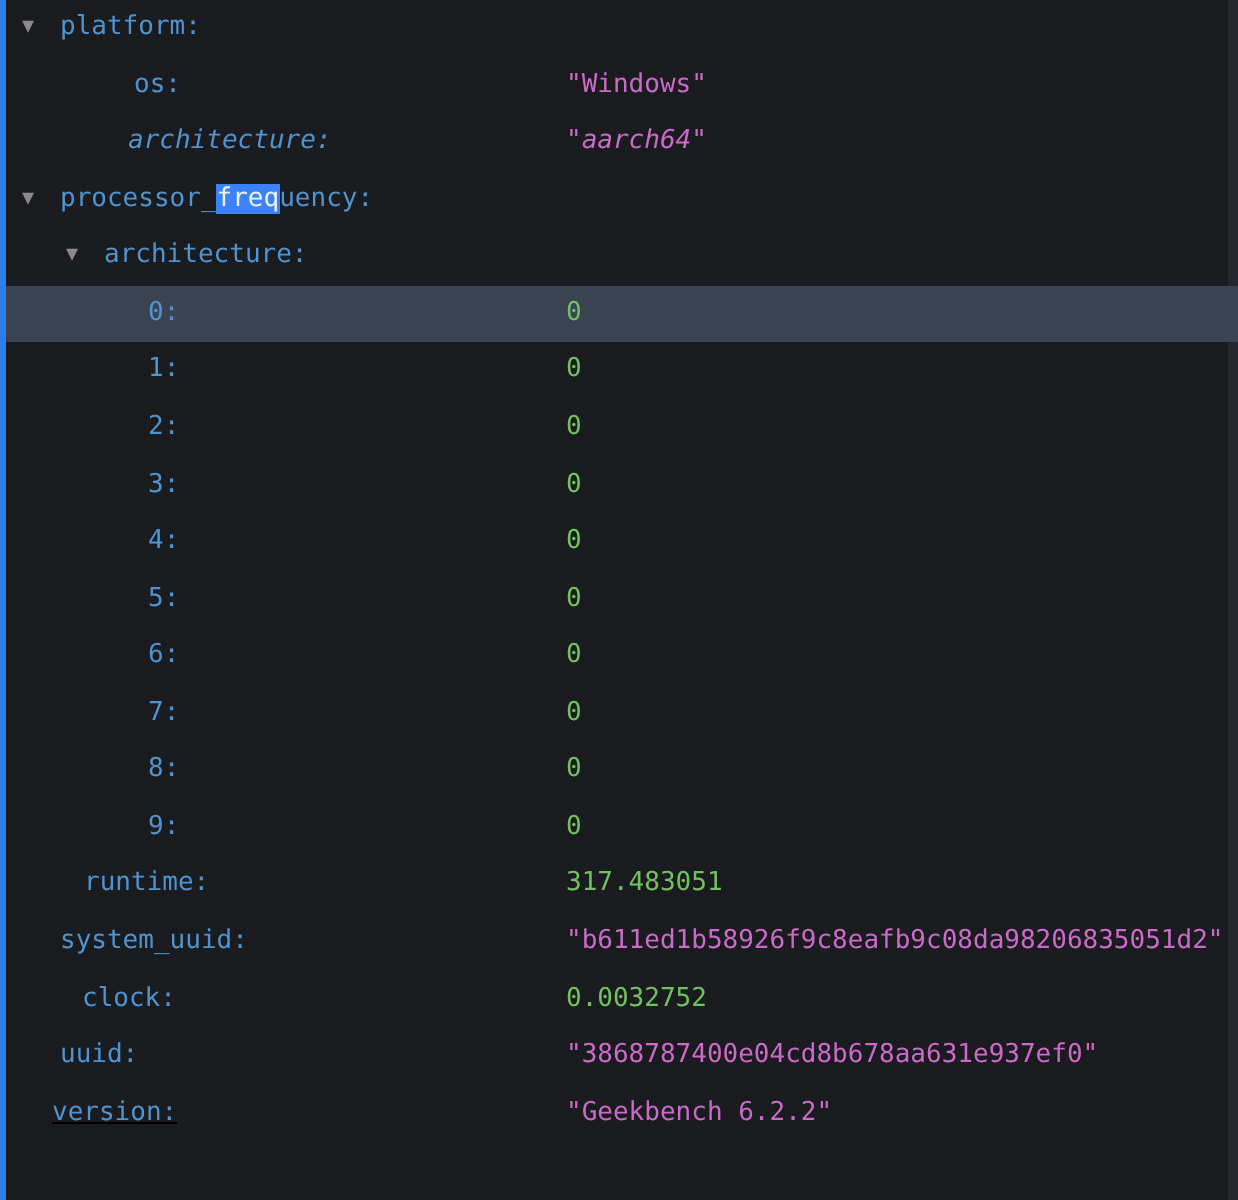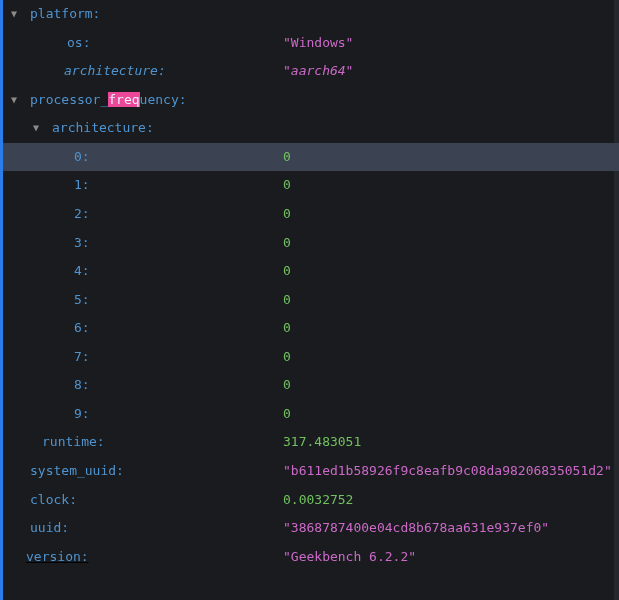--- a/index.html
+++ b/index.html
@@ -65,21 +65,21 @@
     cursor: default;
     user-select: none;
   }
   .twisty.hidden-twisty {
     visibility: hidden;
   }
   .key {
     color: #4f94d0;
   }
   .key .match {
-    background: #ec4899;
+    background: #3b82f6;
     color: #eef3fa;
   }
   .value {
     position: absolute;
     left: 283px;
     top: 0;
     height: 28.571px;
     line-height: 28.571px;
   }
   .value.string { color: #cb6ac9; }
@@ -166,21 +166,21 @@
       <div class="row" style="padding-left: 20px;">
         <span class="twisty hidden-twisty">▼</span>
         <span class="key">runtime:</span>
         <span class="value number">317.483051</span>
       </div>
       <div class="row" style="padding-left: 8px;">
         <span class="twisty hidden-twisty">▼</span>
         <span class="key">system_uuid:</span>
         <span class="value string">"b611ed1b58926f9c8eafb9c08da98206835051d2"</span>
       </div>
-      <div class="row" style="padding-left: 8px;">
+      <div class="row" style="padding-left: 19px;">
         <span class="twisty hidden-twisty">▼</span>
         <span class="key">clock:</span>
         <span class="value number">0.0032752</span>
       </div>
       <div class="row" style="padding-left: 8px;">
         <span class="twisty hidden-twisty">▼</span>
         <span class="key">uuid:</span>
         <span class="value string">"3868787400e04cd8b678aa631e937ef0"</span>
       </div>
       <div class="row" style="padding-left: 4px; text-decoration: underline;">

